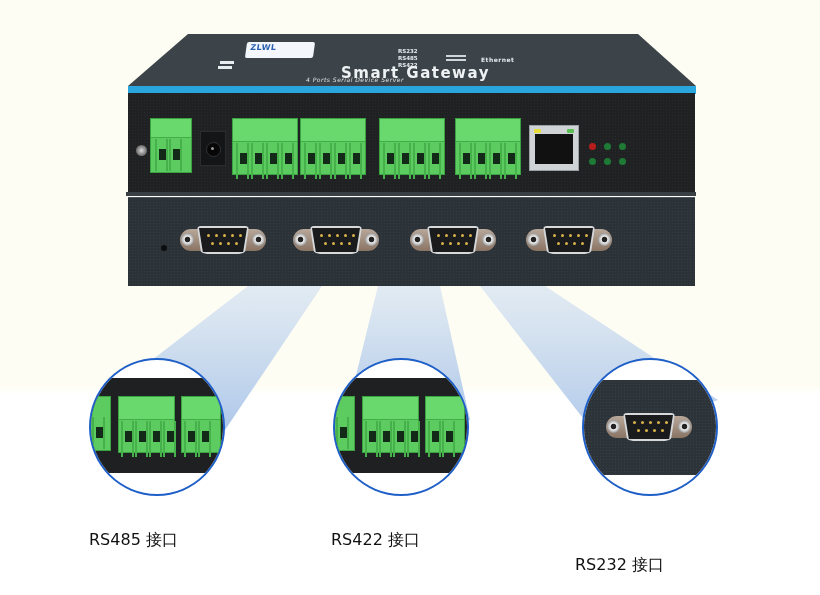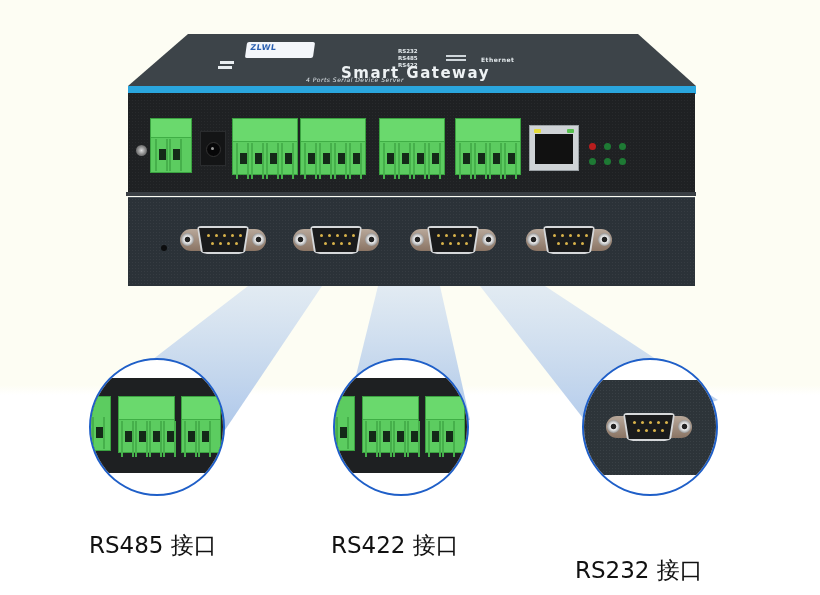--- a/index.html
+++ b/index.html
@@ -54,21 +54,21 @@
               background:#d6d8da;clip-path:polygon(0 0,100% 0,92% 100%,8% 100%);}
   .db9 .inner{position:absolute;left:19px;top:3px;width:48px;height:24px;background:#1a1b1c;
               clip-path:polygon(0 0,100% 0,92% 100%,8% 100%);}
   .db9 .pin{position:absolute;width:3px;height:3px;border-radius:50%;background:#d8b24a;}
   
   .zoom-circle{position:absolute;width:136px;height:138px;border-radius:50%;border:2px solid #1f5fc8;
                overflow:hidden;box-sizing:border-box;background:#fff;}
   .zc-body{position:absolute;left:0;top:18px;width:100%;height:95px;background:#1e2022;}
   .zc-body.gray{background:#2d3439;top:20px;height:95px;
                background-image:radial-gradient(rgba(255,255,255,.06) 1px,transparent 1px);background-size:3px 3px;}
-  .label{position:absolute;top:530px;font-size:23px;color:#111;white-space:nowrap;font-family:"DejaVu Sans","Liberation Sans",sans-serif;}
+  .label{position:absolute;top:530px;font-size:16px;color:#111;white-space:nowrap;font-family:"DejaVu Sans","Liberation Sans",sans-serif;}
 </style>
 </head>
 <body>
 
 <svg class="beams" viewBox="0 0 820 595">
   <defs>
     <linearGradient id="bg1" x1="0" y1="0" x2="0" y2="1">
       <stop offset="0" stop-color="#d6e3f2" stop-opacity=".7"></stop>
       <stop offset="1" stop-color="#a9c4e8" stop-opacity=".95"></stop>
     </linearGradient>

